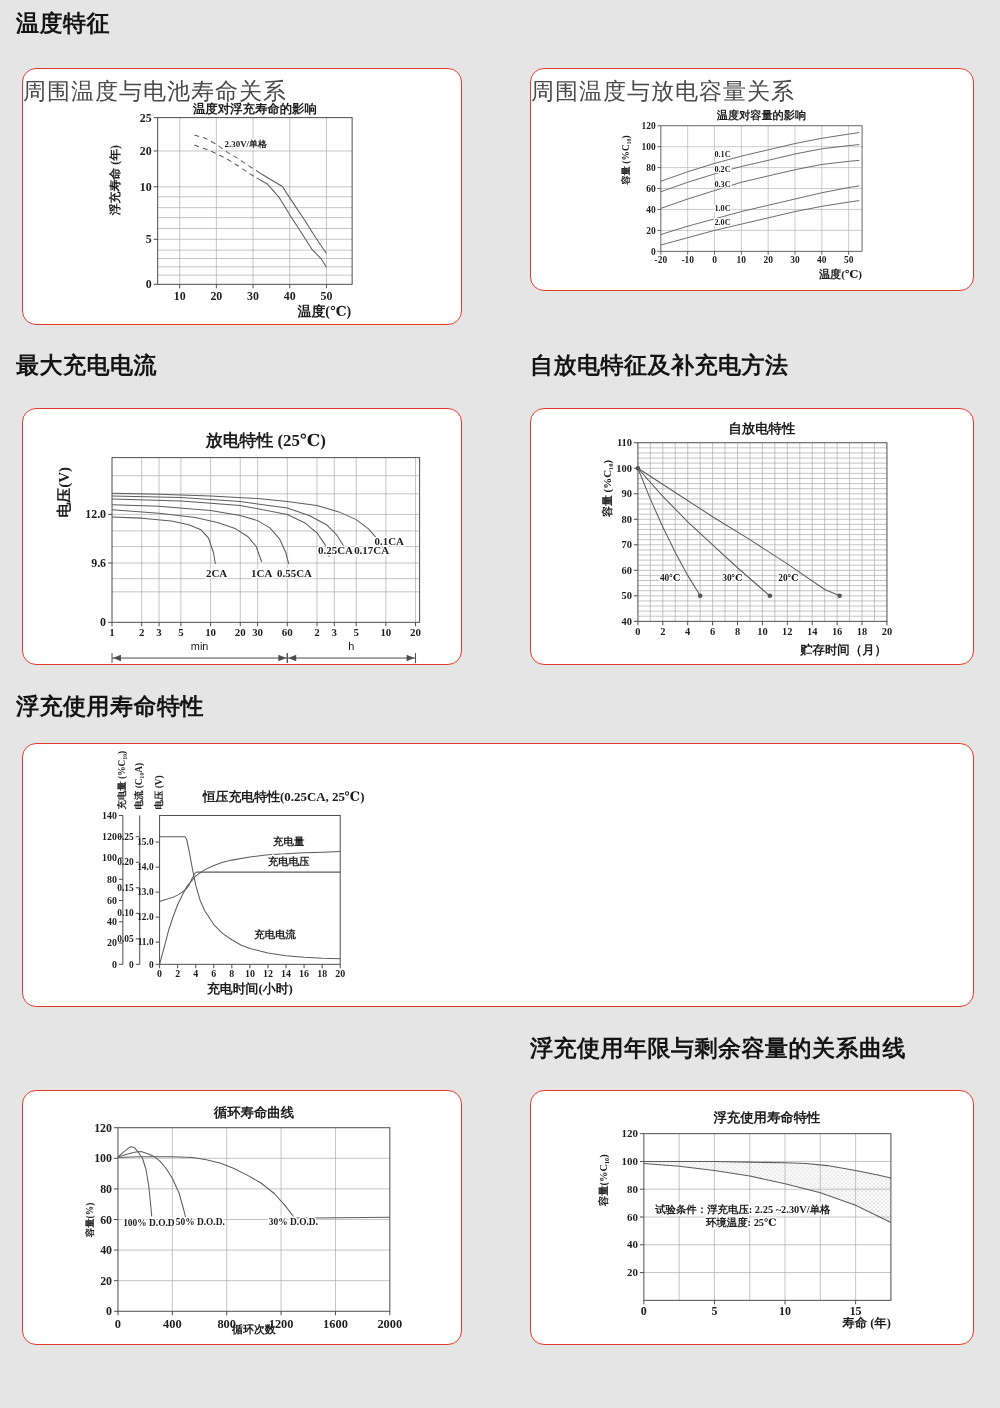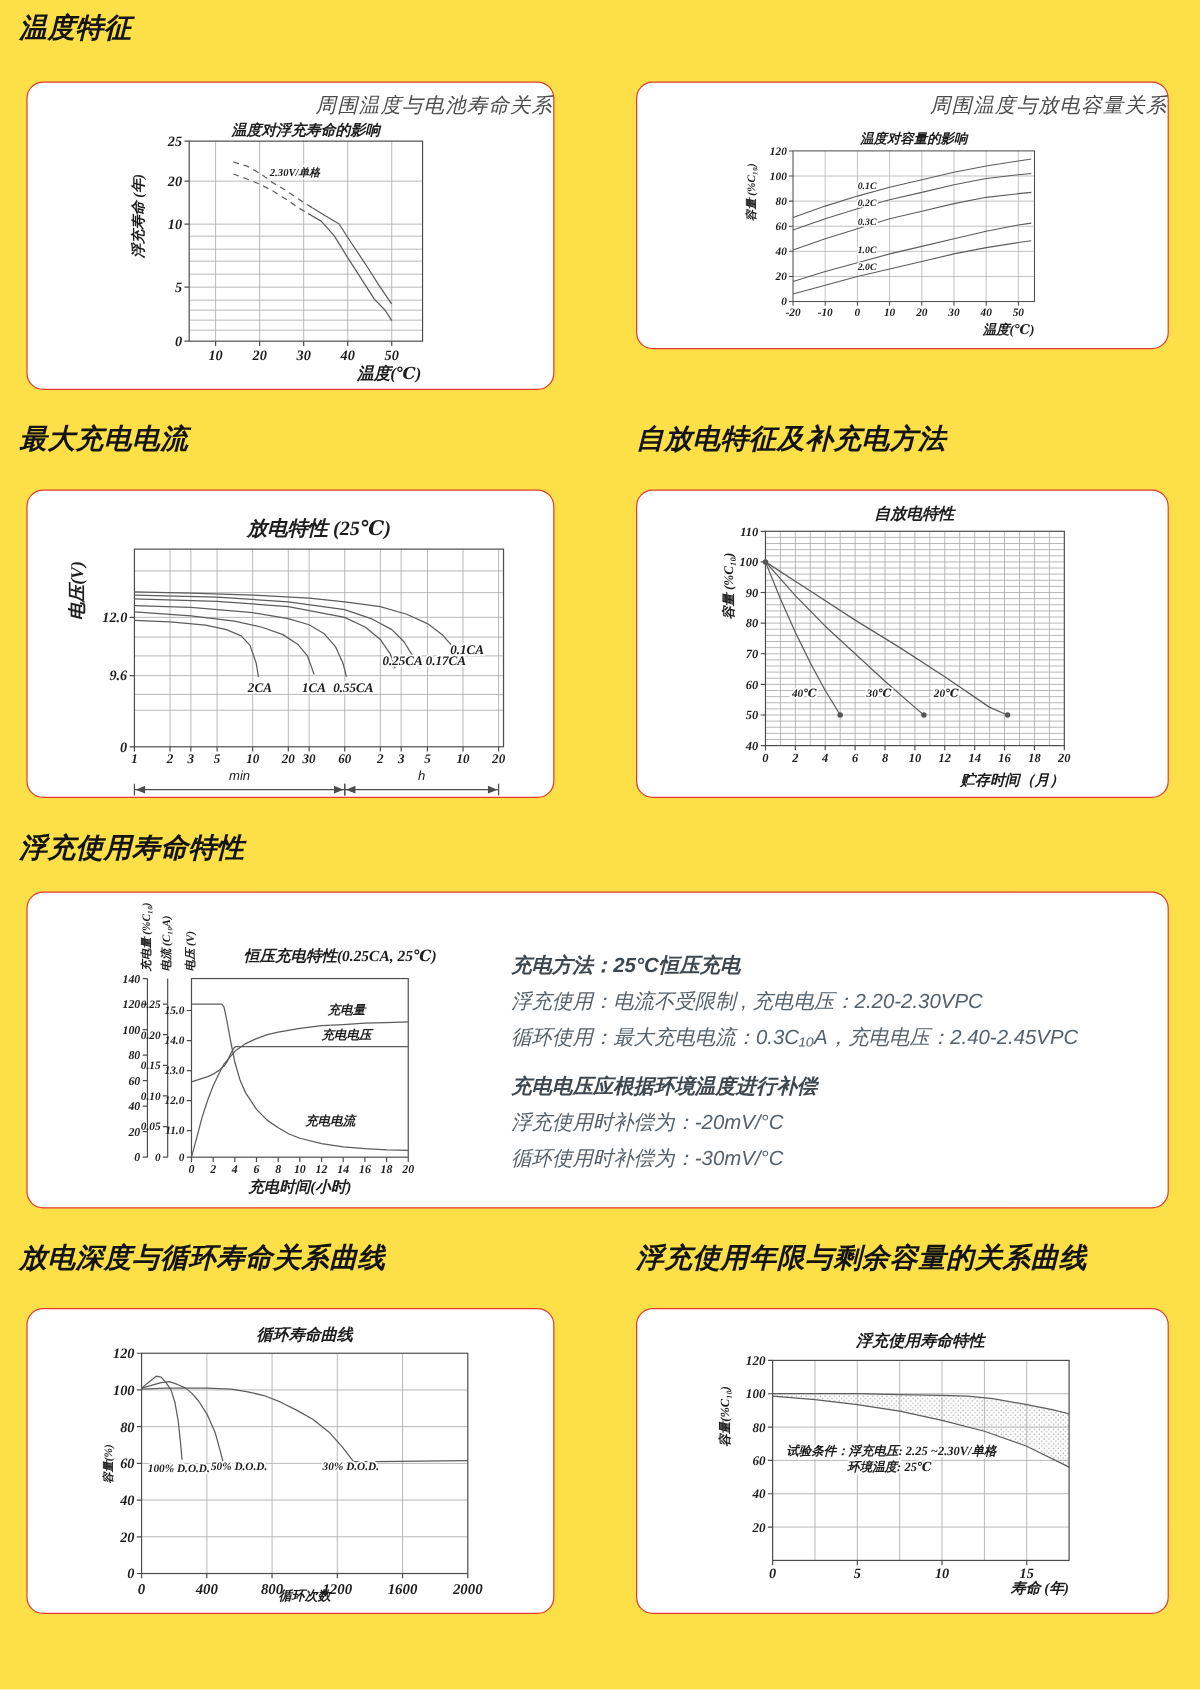--- a/index.html
+++ b/index.html
@@ -1,35 +1,35 @@
 <!DOCTYPE html>
 <html><head>
 <meta charset="utf-8">
 <style>
   html,body{margin:0;padding:0;background:#fff;}
-  .page{position:relative;width:1000px;height:1408px;background:#fde047;overflow:hidden;
-        font-family:"Liberation Sans","DejaVu Sans",sans-serif;font-style:italic;}
+  .page{position:relative;width:1000px;height:1408px;background:#e5e5e5;overflow:hidden;
+        font-family:"Liberation Sans","DejaVu Sans",sans-serif;}
   .sec{position:absolute;margin:0;font-size:23px;font-weight:700;color:#141414;letter-spacing:.5px;}
   .sec1{left:16px;top:8px}
   .sec2{left:16px;top:350px}
   .sec3{left:530px;top:350px}
   .sec4{left:16px;top:691px}
   .sec5{left:16px;top:1033px}
   .sec6{left:530px;top:1033px}
   .card{position:absolute;border:1.6px solid #e23b2e;border-radius:14px;background:#fff;box-sizing:border-box;}
   .pos-c1{left:22px;top:68px;width:440px;height:257px}
   .pos-c2{left:530px;top:68px;width:444px;height:223px}
   .pos-c3{left:22px;top:408px;width:440px;height:257px}
   .pos-c4{left:530px;top:408px;width:444px;height:257px}
   .pos-c5{left:22px;top:743px;width:952px;height:264px}
   .pos-c6{left:22px;top:1090px;width:440px;height:255px}
   .pos-c7{left:530px;top:1090px;width:444px;height:255px}
   .card svg{position:absolute;left:0;top:0;width:100%;height:100%;}
-  .card-title{position:absolute;top:7px;left:0;width:100%;text-align:right;z-index:2;
-        font-family:"Liberation Serif","DejaVu Serif",serif;font-size:17px;color:#4a4a4a;letter-spacing:1px;}
+  .card-title{position:absolute;top:7px;left:0;width:100%;text-align:left;z-index:2;
+        font-family:"Liberation Serif","DejaVu Serif",serif;font-size:23px;color:#4a4a4a;letter-spacing:1px;}
   .charge-info{position:absolute;left:403px;top:52px;font-size:17px;color:#54606a;line-height:1;}
   .charge-info p{margin:0 0 13px 0;}
   .charge-info .strong{font-weight:700;color:#3d4750;}
   .charge-info .gap{margin-top:24px;}
 </style>
 </head>
 <body>
 
 <main class="page">
 
@@ -419,31 +419,22 @@
         <text x="317" y="235" fill="#1d1d1d" font-size="10" font-family="'Liberation Serif','DejaVu Serif',serif" font-weight="700" text-anchor="middle">20</text>
         <text x="226" y="251" fill="#1d1d1d" font-size="13" font-family="'Liberation Serif','DejaVu Serif',serif" font-weight="700" text-anchor="middle">充电时间(小时)</text>
         <text x="260" y="57" fill="#1d1d1d" font-size="13" font-family="'Liberation Serif','DejaVu Serif',serif" font-weight="700" text-anchor="middle">恒压充电特性(0.25CA, 25℃)</text>
         <polyline points="135.0,222.0 139.6,204.9 144.1,187.7 148.7,173.8 153.2,162.0 157.8,152.4 162.3,143.8 171.4,133.1 180.5,126.6 189.6,122.4 198.7,119.1 207.8,117.0 226.0,113.8 244.2,111.6 262.4,110.6 280.6,109.5 298.8,109.0 317.0,108.4" fill="none" stroke="#5c5c5c" stroke-width="1.05" stroke-linejoin="round"></polyline>
         <polyline points="135.0,93.4 160.5,93.4 162.3,96.0 165.0,108.9 167.8,124.3 171.4,142.3 175.9,157.7 180.5,168.0 189.6,181.9 198.7,191.1 207.8,197.3 216.9,202.5 226.0,206.1 244.2,210.7 262.4,213.3 280.6,214.8 298.8,215.8 317.0,216.3" fill="none" stroke="#5c5c5c" stroke-width="1.05" stroke-linejoin="round"></polyline>
         <polyline points="135.0,158.8 139.6,157.3 144.1,155.8 148.7,154.3 153.2,152.3 157.8,149.3 162.3,145.5 165.0,141.7 167.8,135.4 170.5,130.4 172.3,129.1 317.0,129.1" fill="none" stroke="#5c5c5c" stroke-width="1.05" stroke-linejoin="round"></polyline>
         <text x="265.13" y="102" fill="#1d1d1d" font-size="10.5" font-family="'Liberation Serif','DejaVu Serif',serif" font-weight="700" text-anchor="middle" stroke="#fff" stroke-width="3" paint-order="stroke">充电量</text>
         <text x="265.13" y="122.35714285714286" fill="#1d1d1d" font-size="10.5" font-family="'Liberation Serif','DejaVu Serif',serif" font-weight="700" text-anchor="middle" stroke="#fff" stroke-width="3" paint-order="stroke">充电电压</text>
         <text x="251.48000000000002" y="195.21428571428572" fill="#1d1d1d" font-size="10.5" font-family="'Liberation Serif','DejaVu Serif',serif" font-weight="700" text-anchor="middle" stroke="#fff" stroke-width="3" paint-order="stroke">充电电流</text>
       </svg>
-    <div class="charge-info">
-      <p class="strong">充电方法：25°C恒压充电</p>
-      <p>浮充使用：电流不受限制 , 充电电压：2.20-2.30VPC</p>
-      <p>循环使用：最大充电电流：0.3C₁₀A，充电电压：2.40-2.45VPC</p>
-      <p class="strong gap">充电电压应根据环境温度进行补偿</p>
-      <p>浮充使用时补偿为：-20mV/°C</p>
-      <p>循环使用时补偿为：-30mV/°C</p>
-    </div>
-  </section>
-
-  <h2 class="sec sec5">放电深度与循环寿命关系曲线</h2>
+  </section>
+
   <h2 class="sec sec6">浮充使用年限与剩余容量的关系曲线</h2>
 
   <section class="card pos-c6">
     <svg class="chart" viewBox="0 0 440 255">
         <line x1="149.8" y1="37" x2="149.8" y2="222" stroke="#ababab" stroke-width="0.7"></line>
         <line x1="204.60000000000002" y1="37" x2="204.60000000000002" y2="222" stroke="#ababab" stroke-width="0.7"></line>
         <line x1="259.4" y1="37" x2="259.4" y2="222" stroke="#ababab" stroke-width="0.7"></line>
         <line x1="314.20000000000005" y1="37" x2="314.20000000000005" y2="222" stroke="#ababab" stroke-width="0.7"></line>
         <line x1="95" y1="191.16666666666666" x2="369" y2="191.16666666666666" stroke="#ababab" stroke-width="0.7"></line>
         <line x1="95" y1="160.33333333333334" x2="369" y2="160.33333333333334" stroke="#ababab" stroke-width="0.7"></line>

